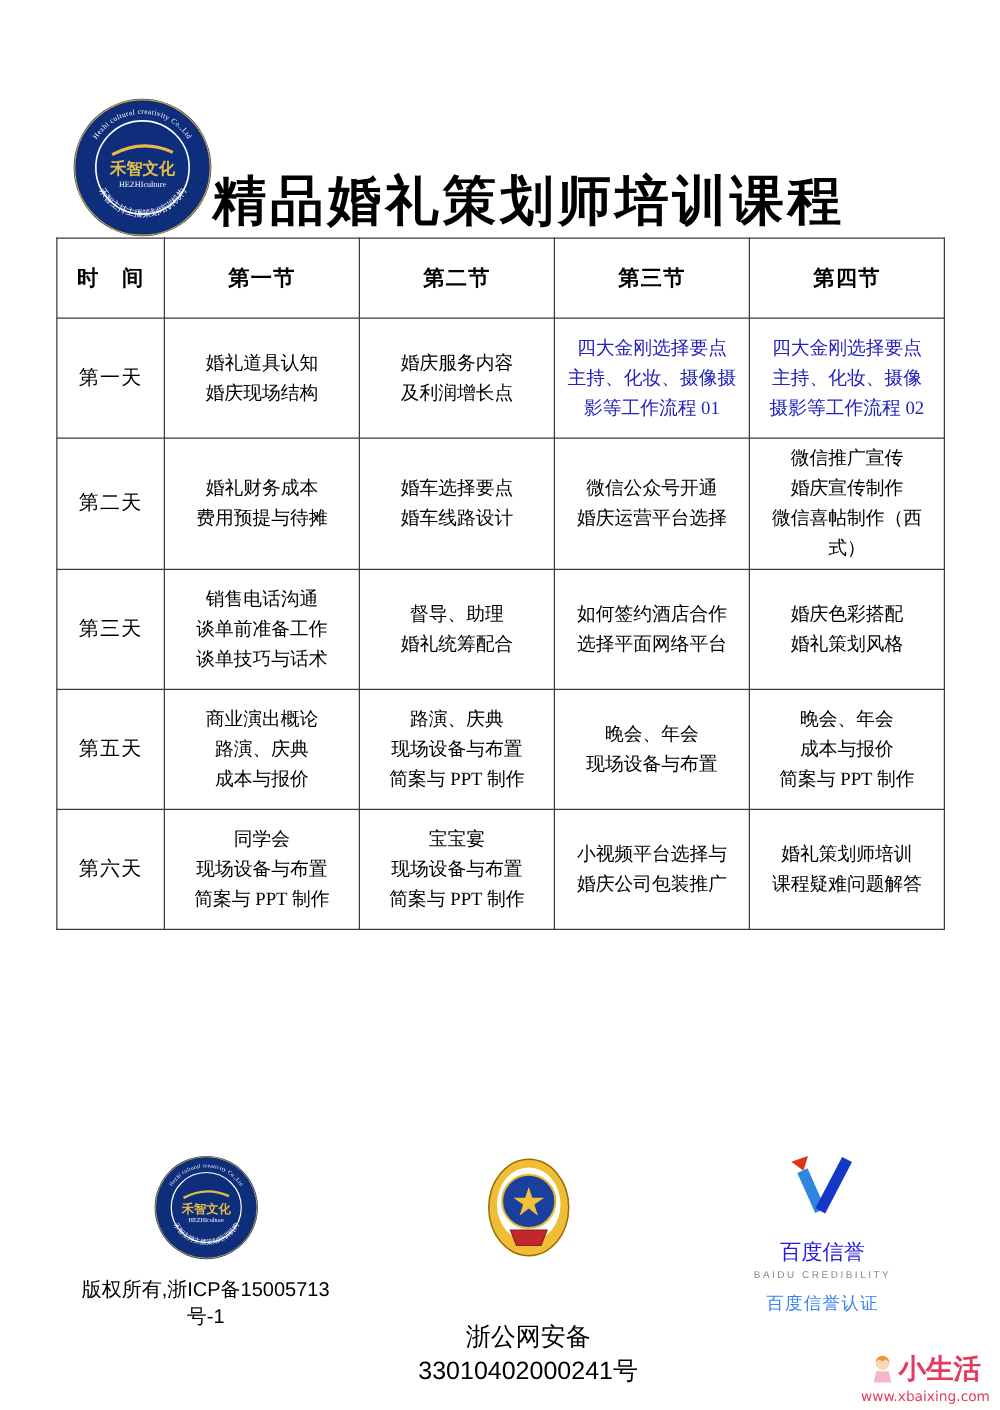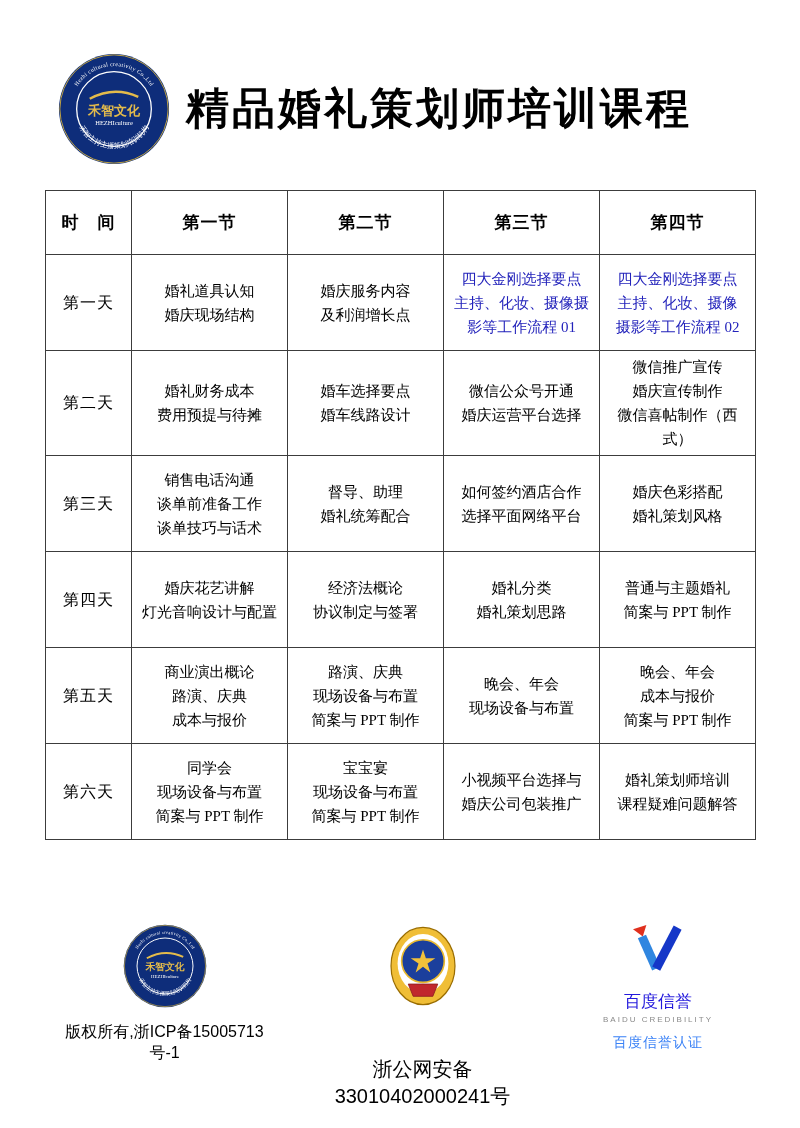--- a/index.html
+++ b/index.html
@@ -3,21 +3,21 @@
 <meta charset="utf-8">
 <style>
   * { margin:0; padding:0; box-sizing:border-box; }
   html,body { width:800px; height:1128px; background:#ffffff; }
   body { position:relative; overflow:hidden; font-family:"Liberation Serif", serif; color:#000; }
 
   .page { position:absolute; inset:0; background:#fff; }
 
   
   .top { position:absolute; top:0; left:0; right:0; height:190px;
-         display:flex; align-items:center; padding:28px 20px 0 58px; gap:16px; }
+         display:flex; align-items:flex-end; padding:28px 20px 0 58px; }
   .logo-main { width:112px; height:112px; flex:0 0 auto; }
   h1.title { font-family:"DejaVu Sans", sans-serif; font-weight:900;
              font-size:43px; letter-spacing:3px; color:#000; white-space:nowrap; }
 
   
   table.schedule { position:absolute; left:45px; top:190px; width:710px;
                    border-collapse:collapse; table-layout:fixed; }
   .schedule th, .schedule td { border:1px solid #3c3c3c; text-align:center;
                                vertical-align:middle; padding:4px; }
   .schedule thead th { height:64px; font-size:17px; font-weight:bold; letter-spacing:1px; }
@@ -137,31 +137,20 @@
 谈单前准备工作
 谈单技巧与话术</td>
         <td>督导、助理
 婚礼统筹配合</td>
         <td>如何签约酒店合作
 选择平面网络平台</td>
         <td>婚庆色彩搭配
 婚礼策划风格</td>
       </tr>
       <tr>
-        <td class="day">第四天</td>
-        <td>婚庆花艺讲解
-灯光音响设计与配置</td>
-        <td>经济法概论
-协议制定与签署</td>
-        <td>婚礼分类
-婚礼策划思路</td>
-        <td>普通与主题婚礼
-简案与 PPT 制作</td>
-      </tr>
-      <tr>
         <td class="day">第五天</td>
         <td>商业演出概论
 路演、庆典
 成本与报价</td>
         <td>路演、庆典
 现场设备与布置
 简案与 PPT 制作</td>
         <td>晚会、年会
 现场设备与布置</td>
         <td>晚会、年会
@@ -216,14 +205,25 @@
           <line x1="52" y1="4" x2="28" y2="50" stroke="#1537c8" stroke-width="10"></line>
         </svg>
       </div>
       <div class="baidu-title">百度信誉</div>
       <div class="baidu-sub">BAIDU CREDIBILITY</div>
       <div class="baidu-caption">百度信誉认证</div>
     </div>
 
   </div>
 
+  <div class="watermark">
+    <div class="wm-row">
+      <svg class="wm-mascot" viewBox="0 0 20 24">
+        <circle cx="10" cy="7.5" r="5.5" fill="#fcd7b6"></circle>
+        <path d="M4.5,7 A5.5,5.5 0 0 1 15.5,7 L13,4.5 L10,6 L7,4.5 Z" fill="#e8963c"></path>
+        <path d="M5,14 L15,14 L17,23 L3,23 Z" fill="#f2b8c6"></path>
+      </svg>
+      <span class="wm-name">小生活</span>
+    </div>
+    <div class="wm-url">www.xbaixing.com</div>
+  </div>
 
 </div>
 
 </body></html>

